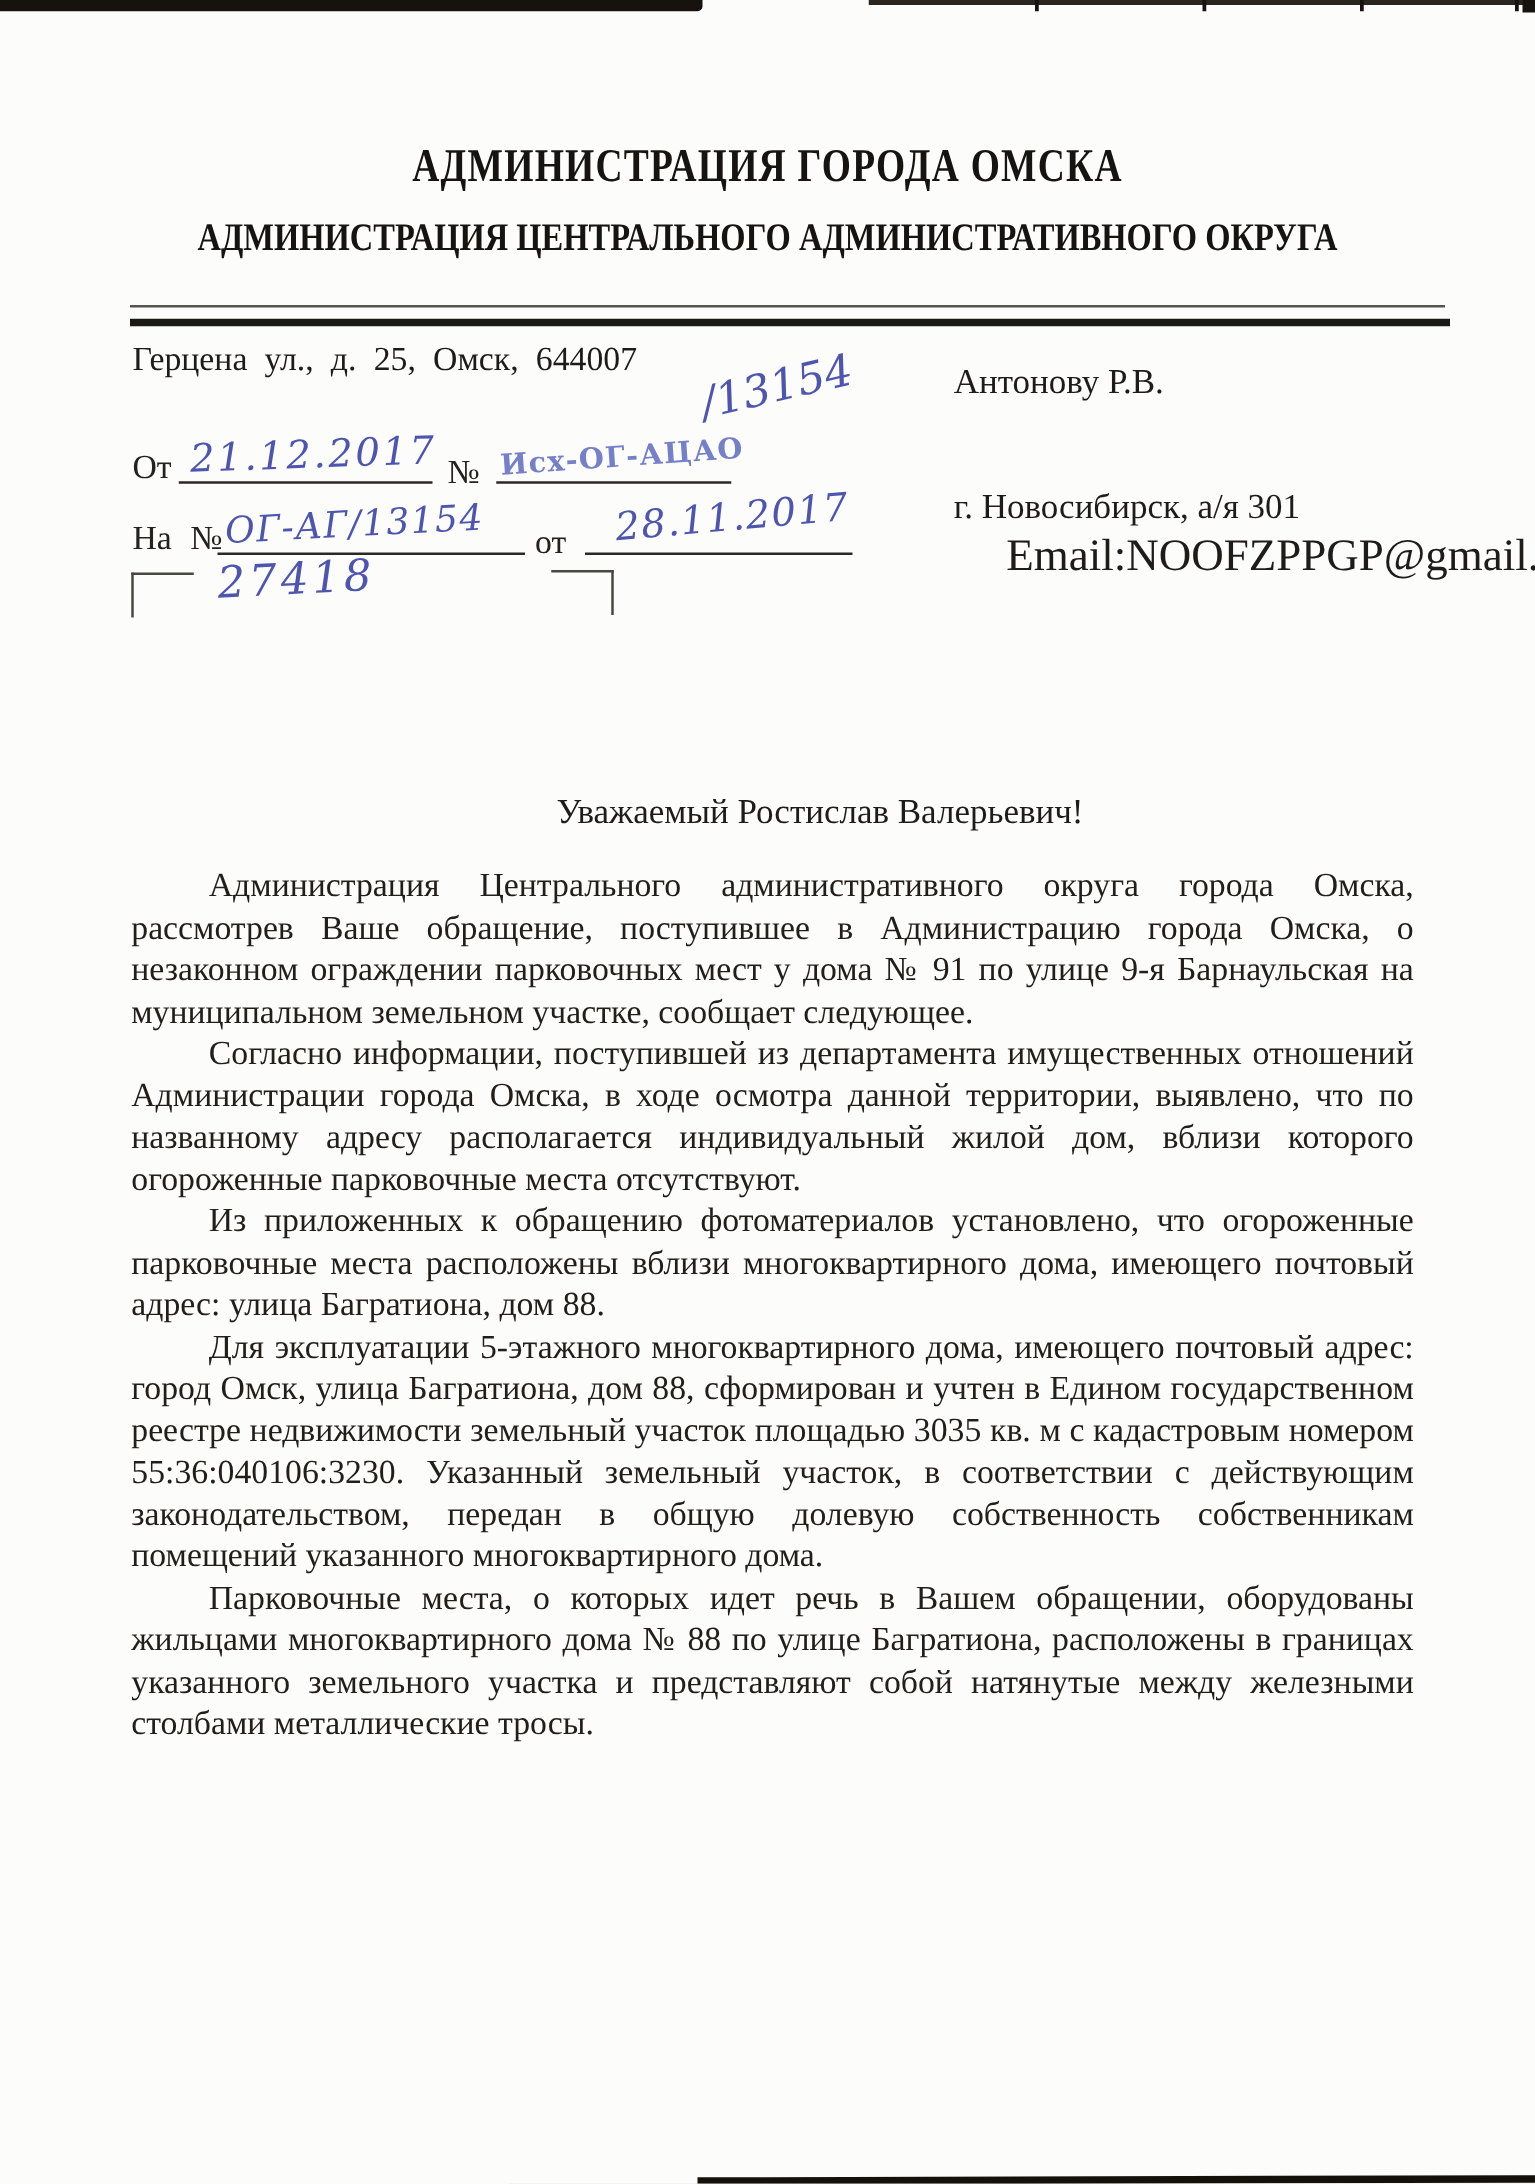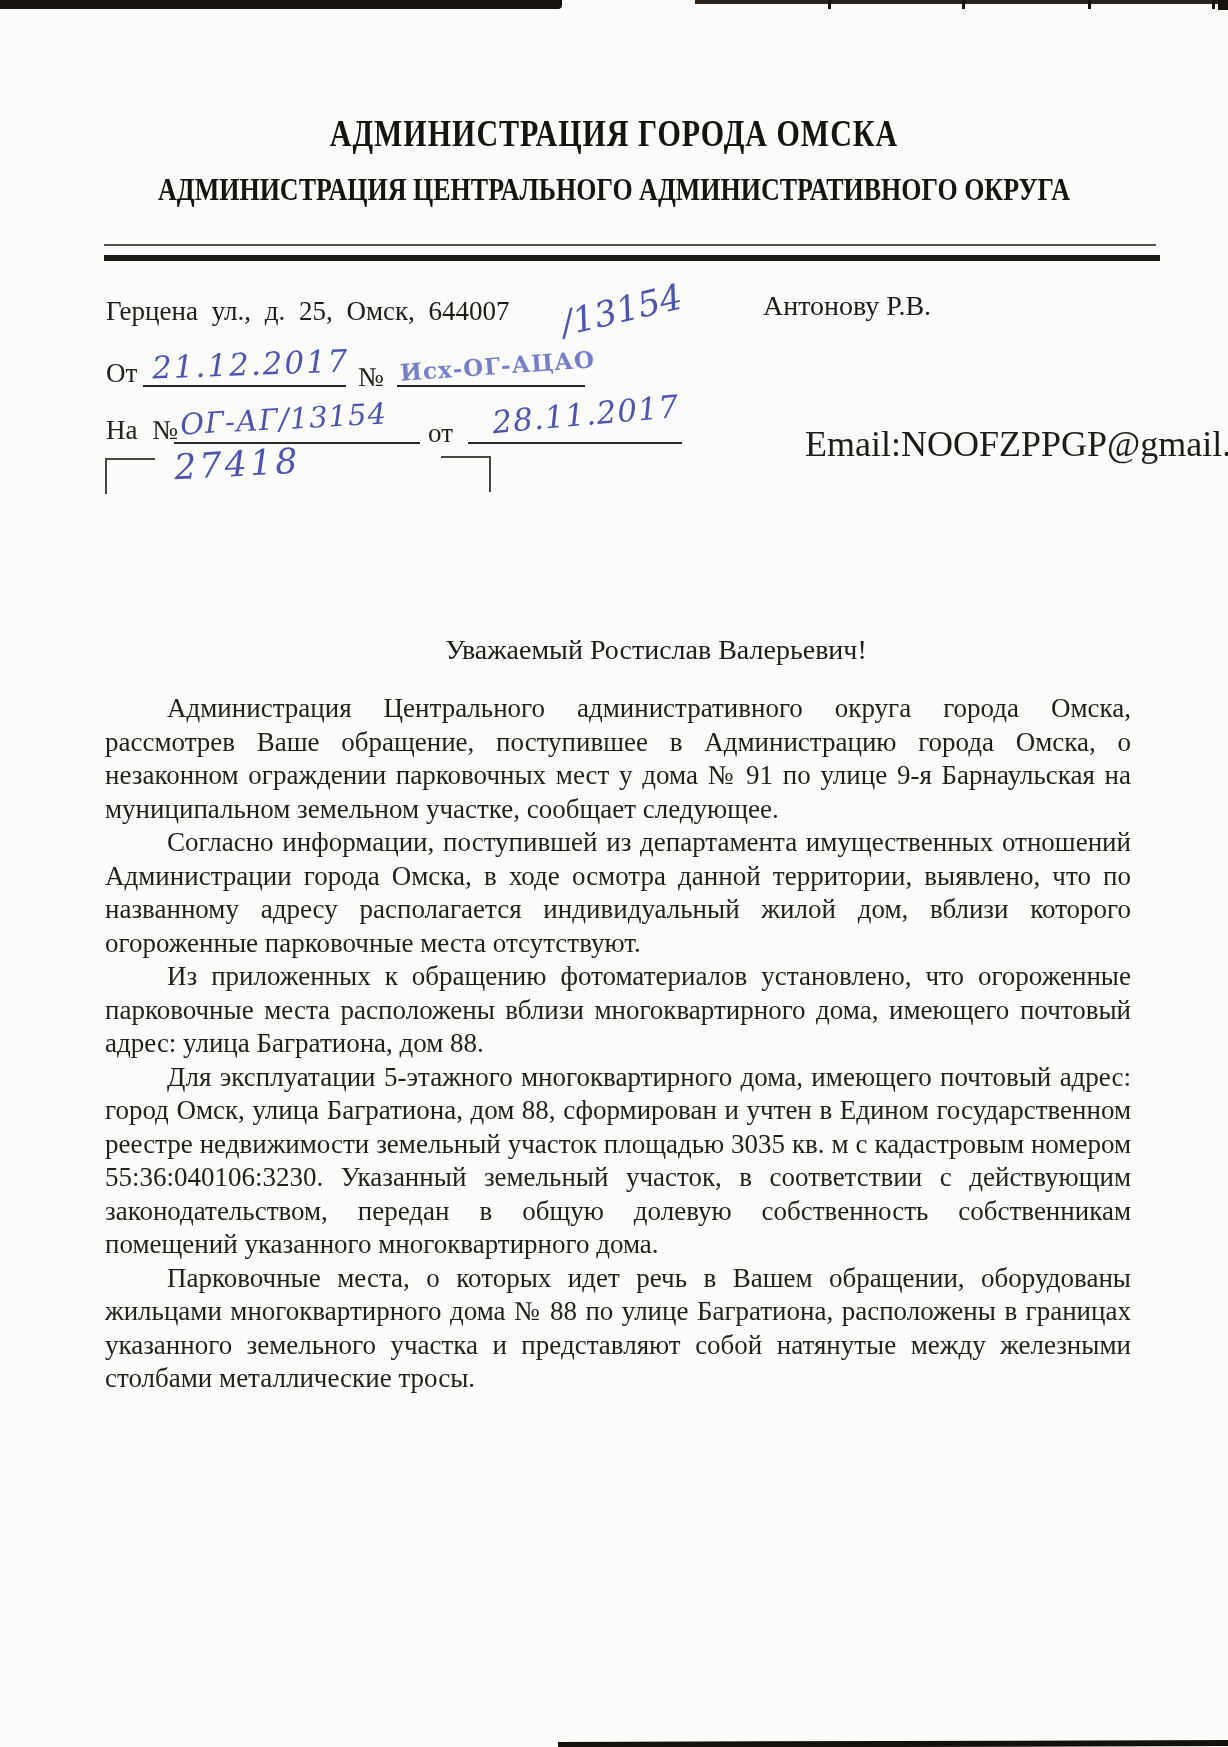--- a/index.html
+++ b/index.html
@@ -26,21 +26,21 @@
     transform:scaleY(1.25);transform-origin:center top;color:#161411;
   }
   .org2{
     position:absolute;left:0;top:172px;width:100%;
     text-align:center;font-weight:bold;font-size:26px;letter-spacing:0px;
     transform:scaleY(1.2);transform-origin:center top;color:#161411;
   }
   .rule-thin{position:absolute;left:104px;top:244px;width:1052px;height:2px;background:#57534e;}
   .rule-thick{position:absolute;left:104px;top:255px;width:1056px;height:6px;background:#1b1916;}
   
-  .addr-line{position:absolute;left:106px;top:296px;font-size:27px;word-spacing:7px;}
+  .addr-line{position:absolute;left:106px;top:272px;font-size:27px;word-spacing:7px;}
   .lbl{position:absolute;font-size:27px;color:#25221e;font-family:Liberation Serif, serif;}
   .field-line{position:absolute;border-bottom:2px solid #2b2926;height:1px;}
   .hand{
     position:absolute;
     font-family:"DejaVu Serif",serif;font-style:italic;
     color:#4d55ae;white-space:nowrap;
   }
   .stamp{
     position:absolute;
     font-family:"DejaVu Serif",serif;font-weight:bold;
@@ -98,20 +98,21 @@
   <span class="hand" style="left:180px;top:402px;font-size:29px;letter-spacing:1px;transform:rotate(-3deg);">ОГ-АГ/13154</span>
   <span class="lbl" style="left:428px;top:418px;">от</span>
   <div class="field-line" style="left:468px;top:441px;width:214px;"></div>
   <span class="hand" style="left:492px;top:396px;font-size:31px;letter-spacing:1px;transform:rotate(-5deg);">28.11.2017</span>
   <span class="hand" style="left:174px;top:444px;font-size:35px;letter-spacing:3px;transform:rotate(-3deg);">27418</span>
 
   <div class="corner corner-left" style="left:105px;top:458px;"></div>
   <div class="corner corner-right" style="left:441px;top:456px;"></div>
 
   <div class="recipient-name">Антонову Р.В.</div>
+  <div class="recipient-city">г. Новосибирск, а/я 301</div>
   <div class="recipient-email">Email:NOOFZPPGP@gmail.com</div>
 
   <div class="salutation">Уважаемый Ростислав Валерьевич!</div>
 
   <div class="body-text">
       <p>Администрация Центрального административного округа города Омска, рассмотрев Ваше обращение, поступившее в Администрацию города Омска, о незаконном ограждении парковочных мест у дома № 91 по улице 9-я Барнаульская на муниципальном земельном участке, сообщает следующее.</p>
       <p>Согласно информации, поступившей из департамента имущественных отношений Администрации города Омска, в ходе осмотра данной территории, выявлено, что по названному адресу располагается индивидуальный жилой дом, вблизи которого огороженные парковочные места отсутствуют.</p>
       <p>Из приложенных к обращению фотоматериалов установлено, что огороженные парковочные места расположены вблизи многоквартирного дома, имеющего почтовый адрес: улица Багратиона, дом 88.</p>
       <p>Для эксплуатации 5-этажного многоквартирного дома, имеющего почтовый адрес: город Омск, улица Багратиона, дом 88, сформирован и учтен в Едином государственном реестре недвижимости земельный участок площадью 3035 кв. м с кадастровым номером 55:36:040106:3230. Указанный земельный участок, в соответствии с действующим законодательством, передан в общую долевую собственность собственникам помещений указанного многоквартирного дома.</p>
       <p>Парковочные места, о которых идет речь в Вашем обращении, оборудованы жильцами многоквартирного дома № 88 по улице Багратиона, расположены в границах указанного земельного участка и представляют собой натянутые между железными столбами металлические тросы.</p>

